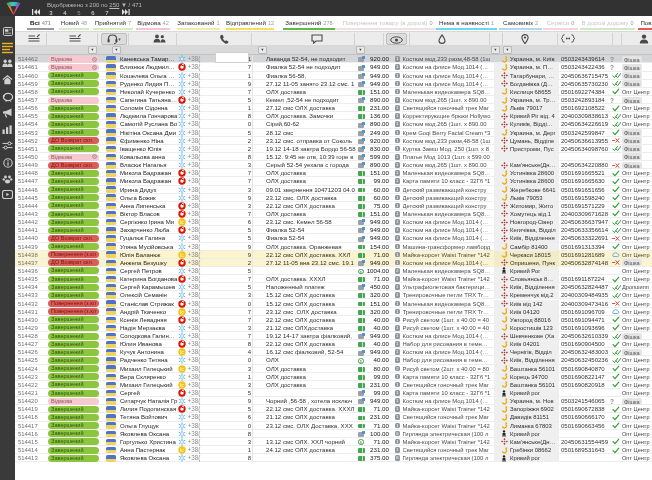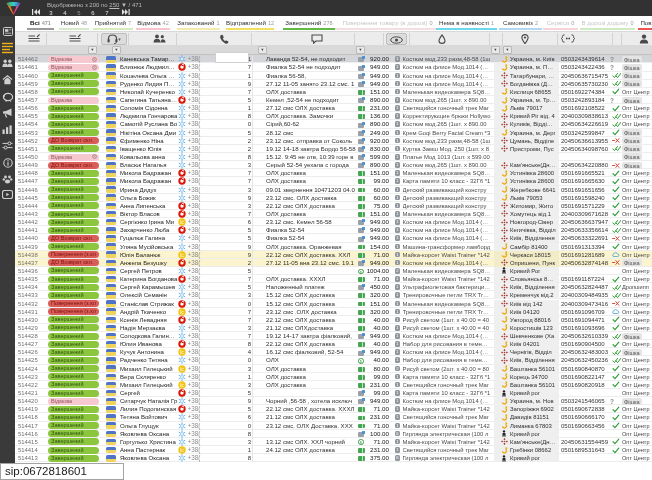--- a/index.html
+++ b/index.html
@@ -2211,13 +2211,12 @@
         </svg>
       </div>
 <div class="si" style="top:174px">
         <svg style="" width="11" height="9" viewBox="0 0 11 9">
           <rect x="0.5" y="0.5" width="10" height="8" rx="2" fill="none" stroke="#cfcfcf" stroke-width="1.1"></rect>
           <path d="M4.3 2.8 L7.2 4.5 L4.3 6.2 Z" fill="#cfcfcf"></path>
         </svg>
       </div>
 </div>
 <div id="finput"></div>
-<div id="sip">sip:0672818601</div>
 </div>
 </body></html>

